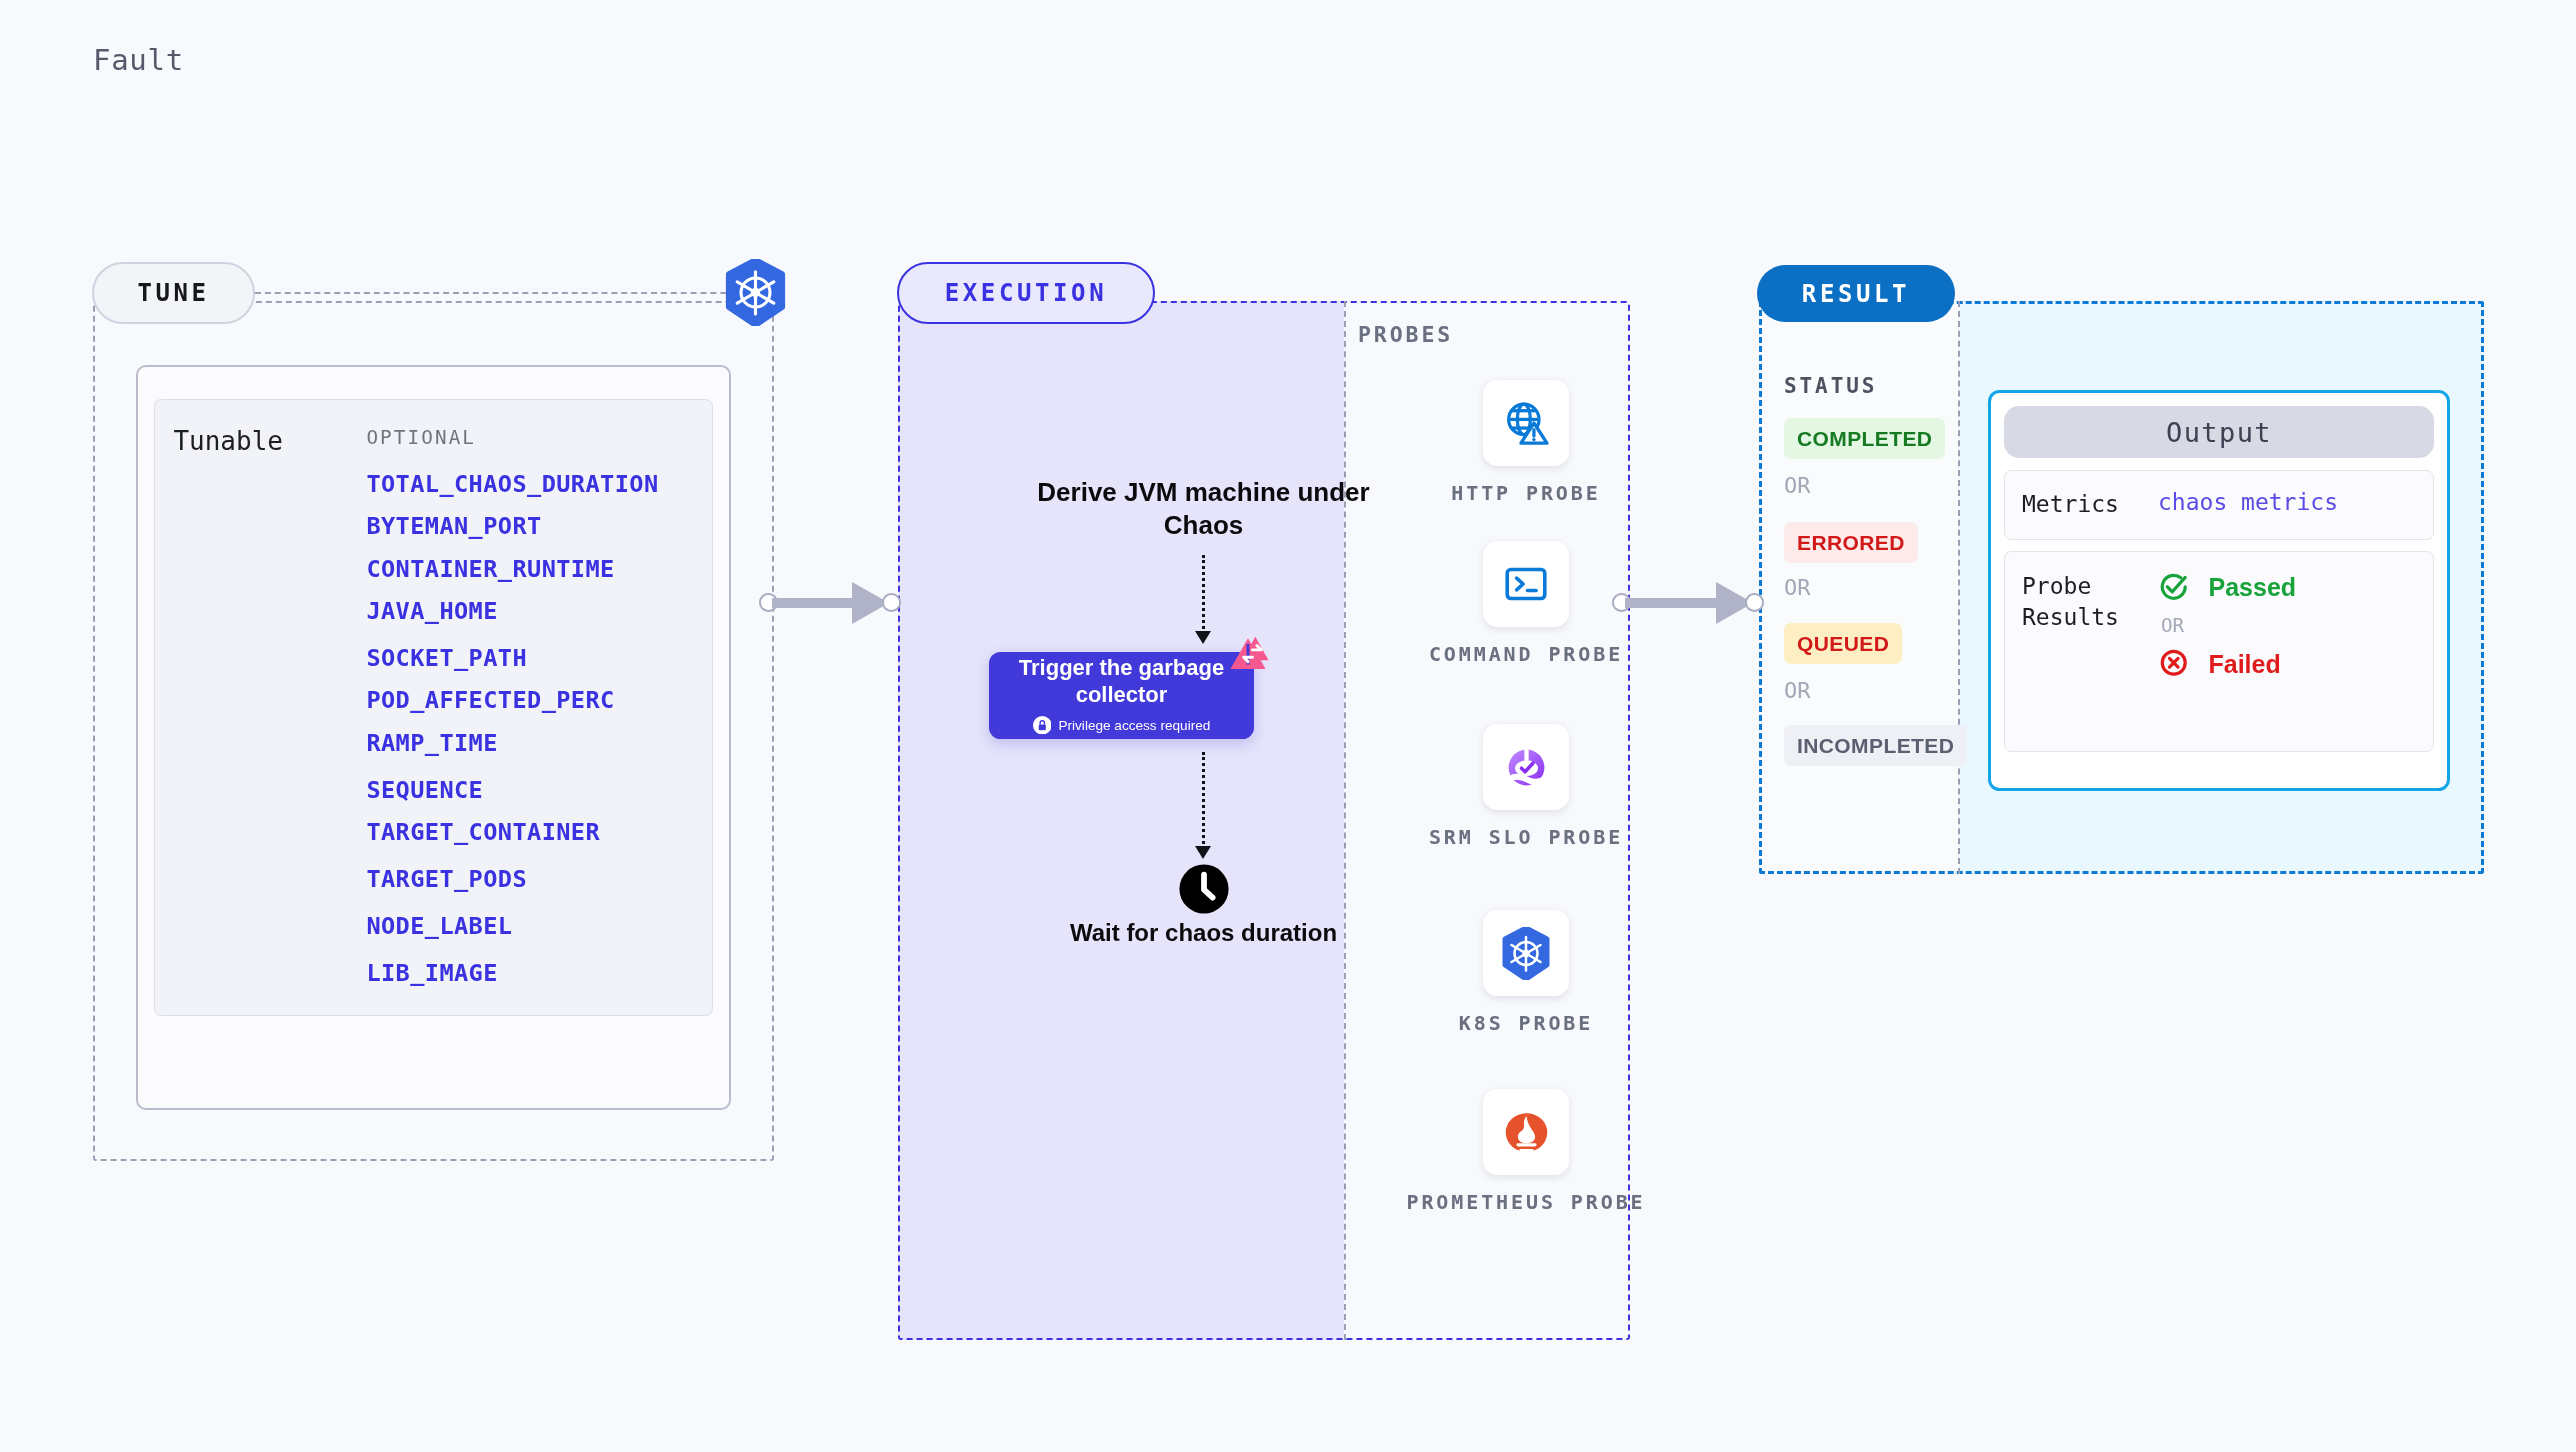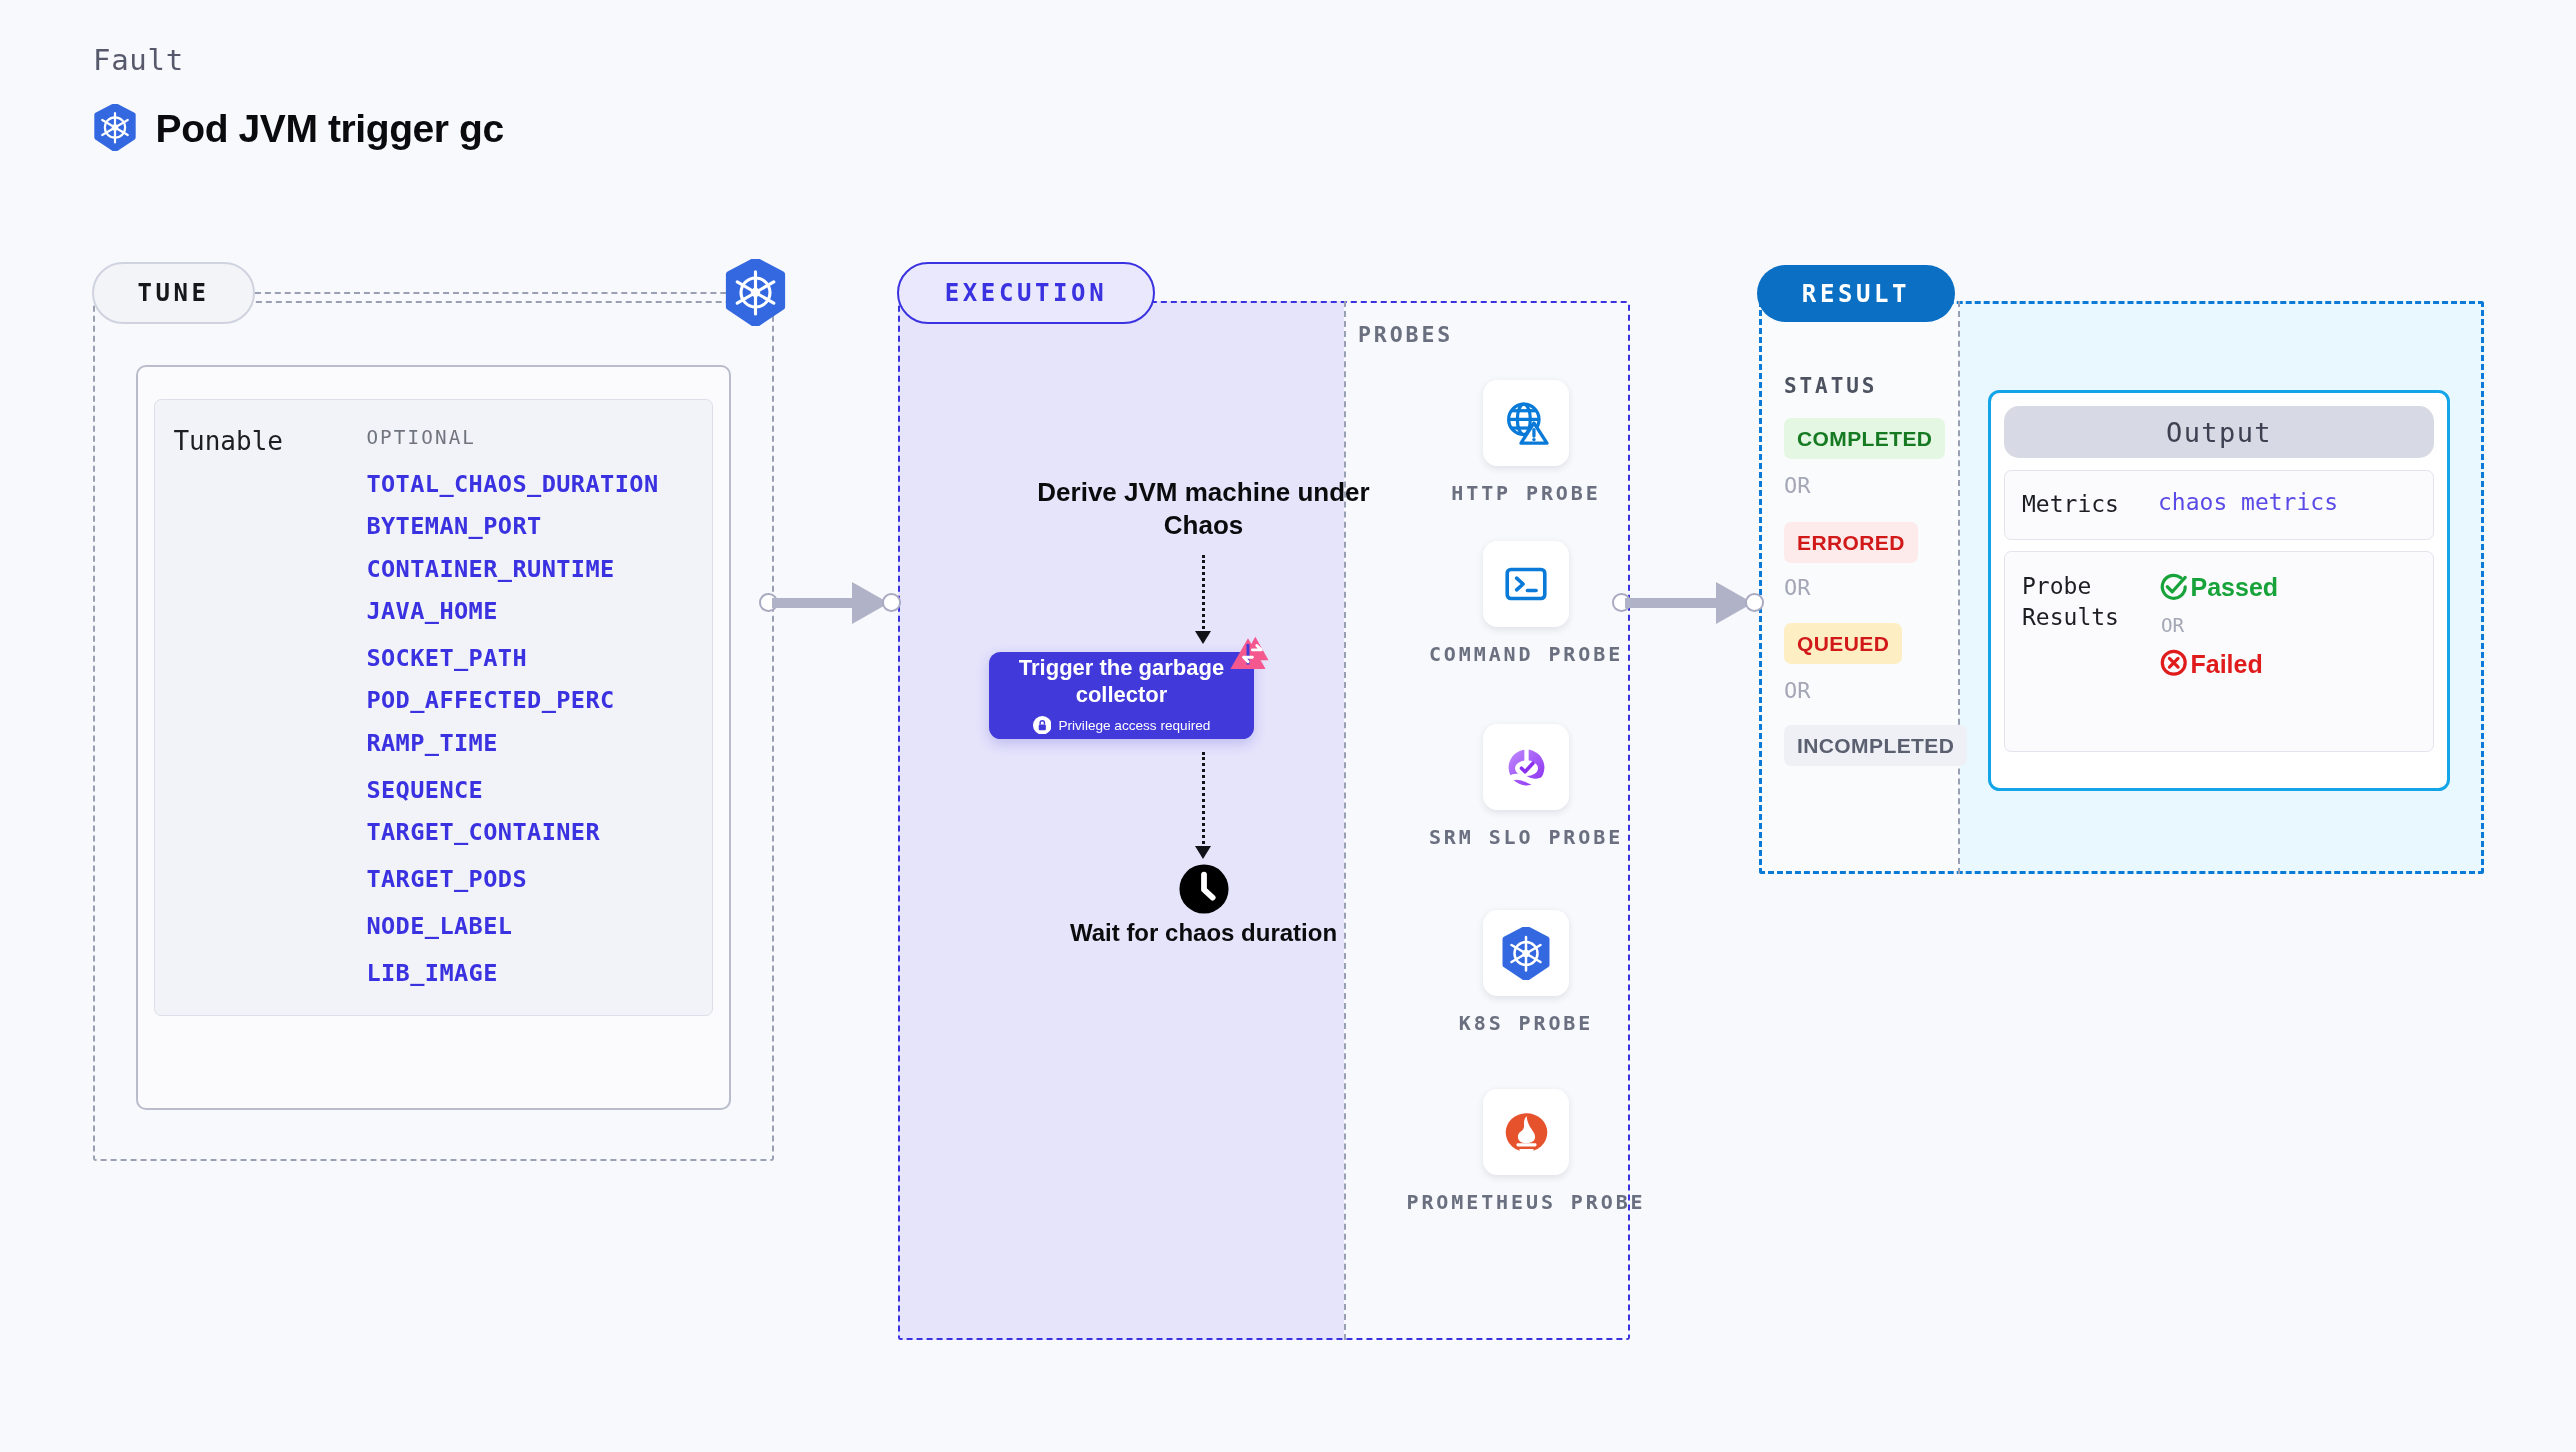--- a/index.html
+++ b/index.html
@@ -246,48 +246,30 @@
     background: #fbfbfd; display: flex; padding: 18.6px 17px;
   }
   .row-key {
     font-family: "DejaVu Sans Mono", monospace;
     font-size: 23px; color: #1d1e22; width: 136px; flex-shrink: 0; line-height: 1.35;
   }
   #metrics-value {
     font-family: "DejaVu Sans Mono", monospace;
     font-size: 23px; color: #5a4ae6;
   }
-  .probe-result-line { display: flex; align-items: center; gap: 1px; }
+  .probe-result-line { display: flex; align-items: center; gap: 19px; }
   #probe-pass-text { font-size: 25px; font-weight: 700; color: #18a33a; }
   #probe-fail-text { font-size: 25px; font-weight: 700; color: #e01b1b; }
   #probe-or-text { font-size: 19.3px; color: #a3a7b6; font-family: "DejaVu Sans Mono", monospace; margin: 10px 0 10px 2.9px; }
 </style>
 </head>
 <body>
 
 <div id="header">
   <div id="fault-label">Fault</div>
-  <div id="title-row">
-    <span>
-      <svg width="44" height="47" viewBox="0 0 100 106">
-        <polygon points="50,2 92,24 92,76 50,104 8,76 8,24" fill="#3368e0" stroke="#3368e0" stroke-width="10" stroke-linejoin="round"></polygon>
-        <g fill="none" stroke="#ffffff" stroke-width="5" stroke-linecap="round">
-          <circle cx="50" cy="53" r="23"></circle>
-          <circle cx="50" cy="53" r="5" fill="#ffffff"></circle>
-          <line x1="50" y1="53" x2="50" y2="20"></line>
-          <line x1="50" y1="53" x2="79" y2="36"></line>
-          <line x1="50" y1="53" x2="79" y2="70"></line>
-          <line x1="50" y1="53" x2="50" y2="87"></line>
-          <line x1="50" y1="53" x2="21" y2="70"></line>
-          <line x1="50" y1="53" x2="21" y2="36"></line>
-        </g>
-      </svg>
-    </span>
-    <span id="page-title">Pod JVM trigger gc</span>
-  </div>
 </div>
 
 <div id="tune-region"></div>
 <div id="tune-dash-line"></div>
 <div id="tune-pill" class="pill">TUNE</div>
 
 <div id="tune-k8s-badge">
   <svg width="63" height="67" viewBox="0 0 100 106">
     <polygon points="50,2 92,24 92,76 50,104 8,76 8,24" fill="#3368e0" stroke="#3368e0" stroke-width="10" stroke-linejoin="round"></polygon>
     <g fill="none" stroke="#ffffff" stroke-width="5" stroke-linecap="round">

